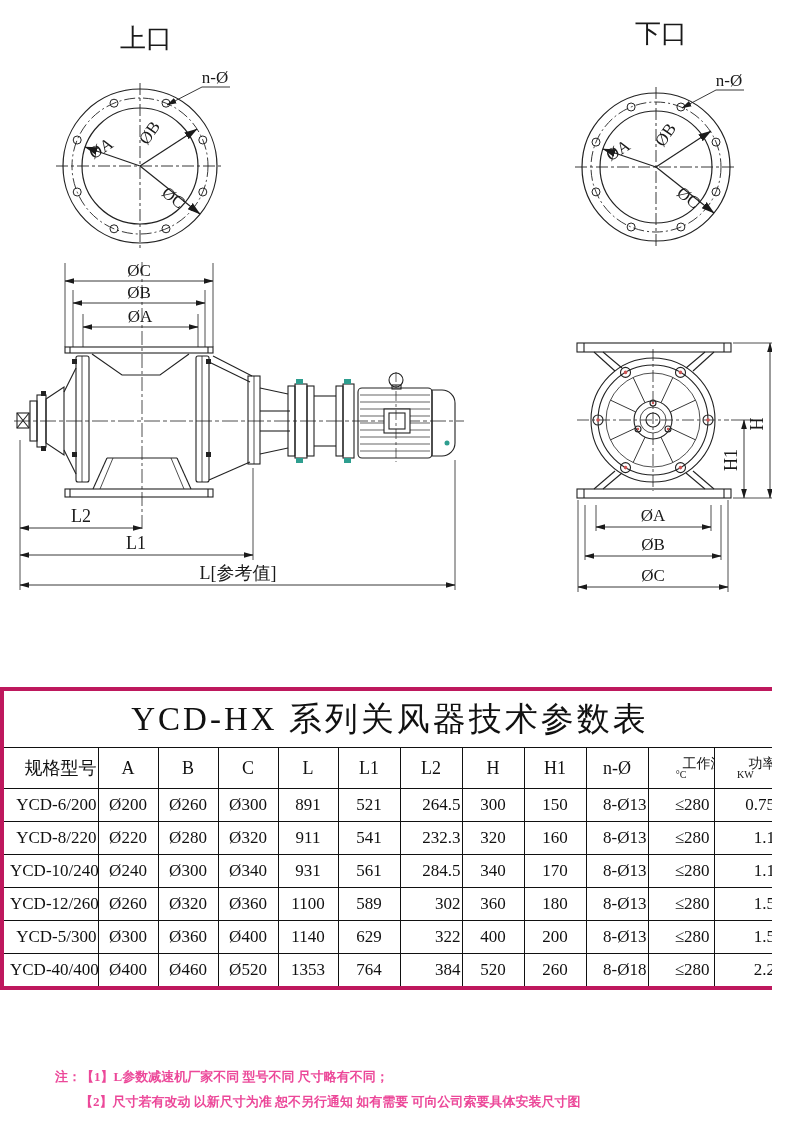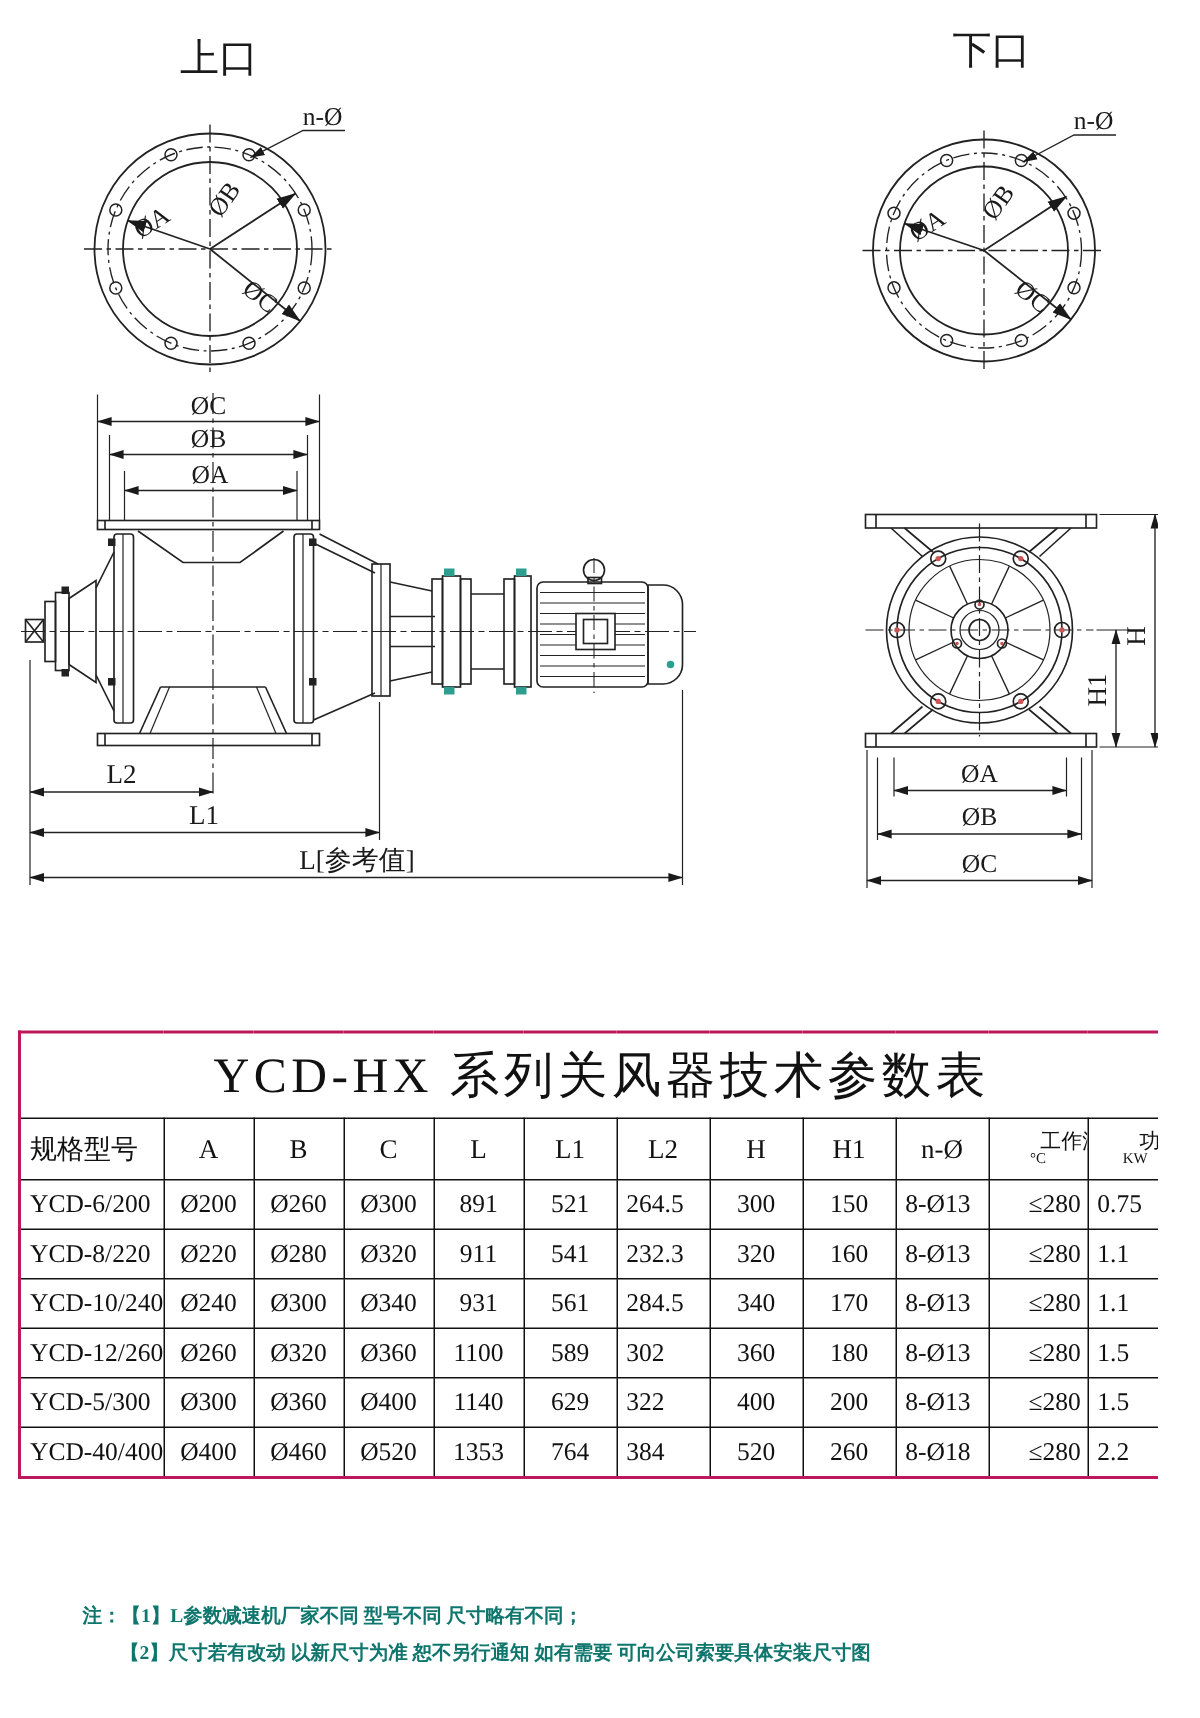--- a/index.html
+++ b/index.html
@@ -1,33 +1,33 @@
 <!DOCTYPE html>
 <html><head>
 <meta charset="utf-8">
 <style>
   html,body{margin:0;padding:0;background:#fff;}
   .sheet{position:relative;width:772px;height:1145px;background:#fff;overflow:hidden;
          font-family:"Liberation Serif","DejaVu Serif",serif;color:#111;}
   svg text{font-family:"Liberation Serif","DejaVu Serif",serif;fill:#1a1a1a;}
   .drawing{position:absolute;left:0;top:0;}
-  .spec-table{position:absolute;left:12px;top:687px;width:776px;border-collapse:collapse;
-              table-layout:fixed;border:2px solid #be185d;}
+  .spec-table{position:absolute;left:0;top:687px;width:776px;border-collapse:collapse;
+              table-layout:fixed;border:4px solid #be185d;}
   .spec-table td,.spec-table th{border:1px solid #111;font-weight:normal;overflow:hidden;
               white-space:nowrap;font-size:17px;}
   .title-row th{border:1px solid #111;height:54px;font-size:33px;letter-spacing:3px;font-weight:normal;}
   .hdr td{height:38px;font-size:18px;}
   .dr td{height:30px;}
   .ac{text-align:center;}
-  .al{text-align:left;padding-left:6px;}
+  .al{text-align:right;padding-left:6px;}
   .ar{text-align:right;padding-right:4px;}
   .sub2{font-size:10px;line-height:10px;display:block;}
   .h2l{font-size:14px;line-height:13px;display:block;margin-left:33px;}
   .notes{position:absolute;left:55px;top:1068px;font-size:13px;font-weight:bold;
-         font-family:"Liberation Serif","DejaVu Serif",serif;color:#0f766e;}
+         font-family:"Liberation Serif","DejaVu Serif",serif;color:#ec4899;}
   .notes .n2{margin-left:25px;margin-top:7px;font-family:Liberation Serif, serif;}
 </style>
 </head>
 <body>
 
 <div class="sheet">
 
 <svg class="drawing" width="800" height="680" viewBox="0 0 800 680">
   <defs>
     <marker id="arr" viewBox="0 0 10 8" refX="9.5" refY="4" markerWidth="11" markerHeight="9" orient="auto-start-reverse">

